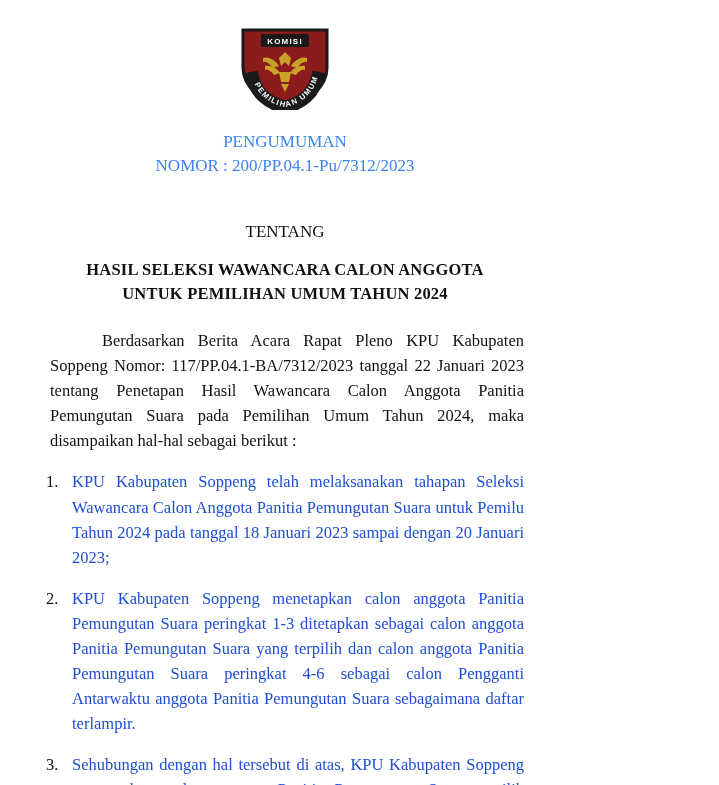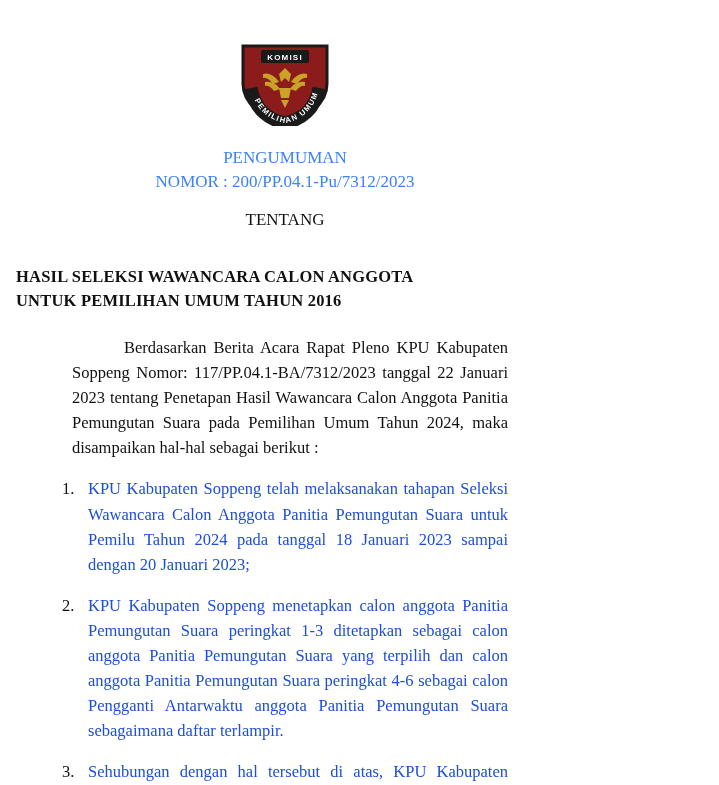--- a/index.html
+++ b/index.html
@@ -11,21 +11,21 @@
     width: 719px;
     height: 785px;
     overflow: hidden;
     font-family: "Liberation Serif", serif;
     color: #111111;
   }
   .page {
     position: relative;
     width: 570px;
     height: 785px;
-    padding: 16px;
+    padding: 0;
     box-sizing: border-box;
   }
 
   
   .logo-wrap {
     display: flex;
     justify-content: center;
     padding-top: 22px;
   }
   .logo {
@@ -53,49 +53,49 @@
     margin-top: 20px;
   }
   .sub-line {
     font-family: "Liberation Serif", serif;
     font-size: 17px;
     line-height: 1.42;
     color: #3b82f6;
   }
   .tentang {
     text-align: center;
-    margin-top: 16px;
+    margin-top: 44px;
     font-family: "Liberation Serif", serif;
     font-size: 17px;
     color: #111;
   }
   .title-block {
-    text-align: left;
-    margin-top: 35px;
+    text-align: center;
+    margin-top: 16px;
   }
   .title-line {
     font-family: "Liberation Serif", serif;
     font-size: 16.5px;
     font-weight: bold;
     line-height: 1.45;
     letter-spacing: 0.2px;
     color: #111;
   }
 
   
   .body-wrap {
     margin: 22px 46px 0 46px;
   }
   p.para {
     font-family: "Liberation Serif", serif;
     font-size: 16.5px;
     line-height: 1.52;
     text-align: justify;
     text-justify: inter-word;
-    margin: 0 0 16px 10px;
+    margin: 0 0 16px 4px;
     color: #111;
   }
   p.para.first {
     text-indent: 52px;
   }
   .num-item {
     display: flex;
     margin-bottom: 16px;
   }
   .num-item .num {
@@ -156,21 +156,21 @@
 
   <div class="sub-block">
     <div class="sub-line">PENGUMUMAN</div>
     <div class="sub-line">NOMOR : 200/PP.04.1-Pu/7312/2023</div>
   </div>
 
   <div class="tentang">TENTANG</div>
 
   <div class="title-block">
     <div class="title-line">HASIL SELEKSI WAWANCARA CALON ANGGOTA</div>
-    <div class="title-line">UNTUK PEMILIHAN UMUM TAHUN 2016</div>
+    <div class="title-line">UNTUK PEMILIHAN UMUM TAHUN 2024</div>
   </div>
 
   <div class="body-wrap">
     <p class="para first">Berdasarkan Berita Acara Rapat Pleno KPU Kabupaten Soppeng Nomor: 117/PP.04.1-BA/7312/2023 tanggal 22 Januari 2023 tentang Penetapan Hasil Wawancara Calon Anggota Panitia Pemungutan Suara pada Pemilihan Umum Tahun 2024, maka disampaikan hal-hal sebagai berikut :</p>
 
     <div class="num-item">
       <div class="num">1.</div>
       <div class="txt">KPU Kabupaten Soppeng telah melaksanakan tahapan Seleksi Wawancara Calon Anggota Panitia Pemungutan Suara untuk Pemilu Tahun 2024 pada tanggal 18 Januari 2023 sampai dengan 20 Januari 2023;</div>
     </div>
 

